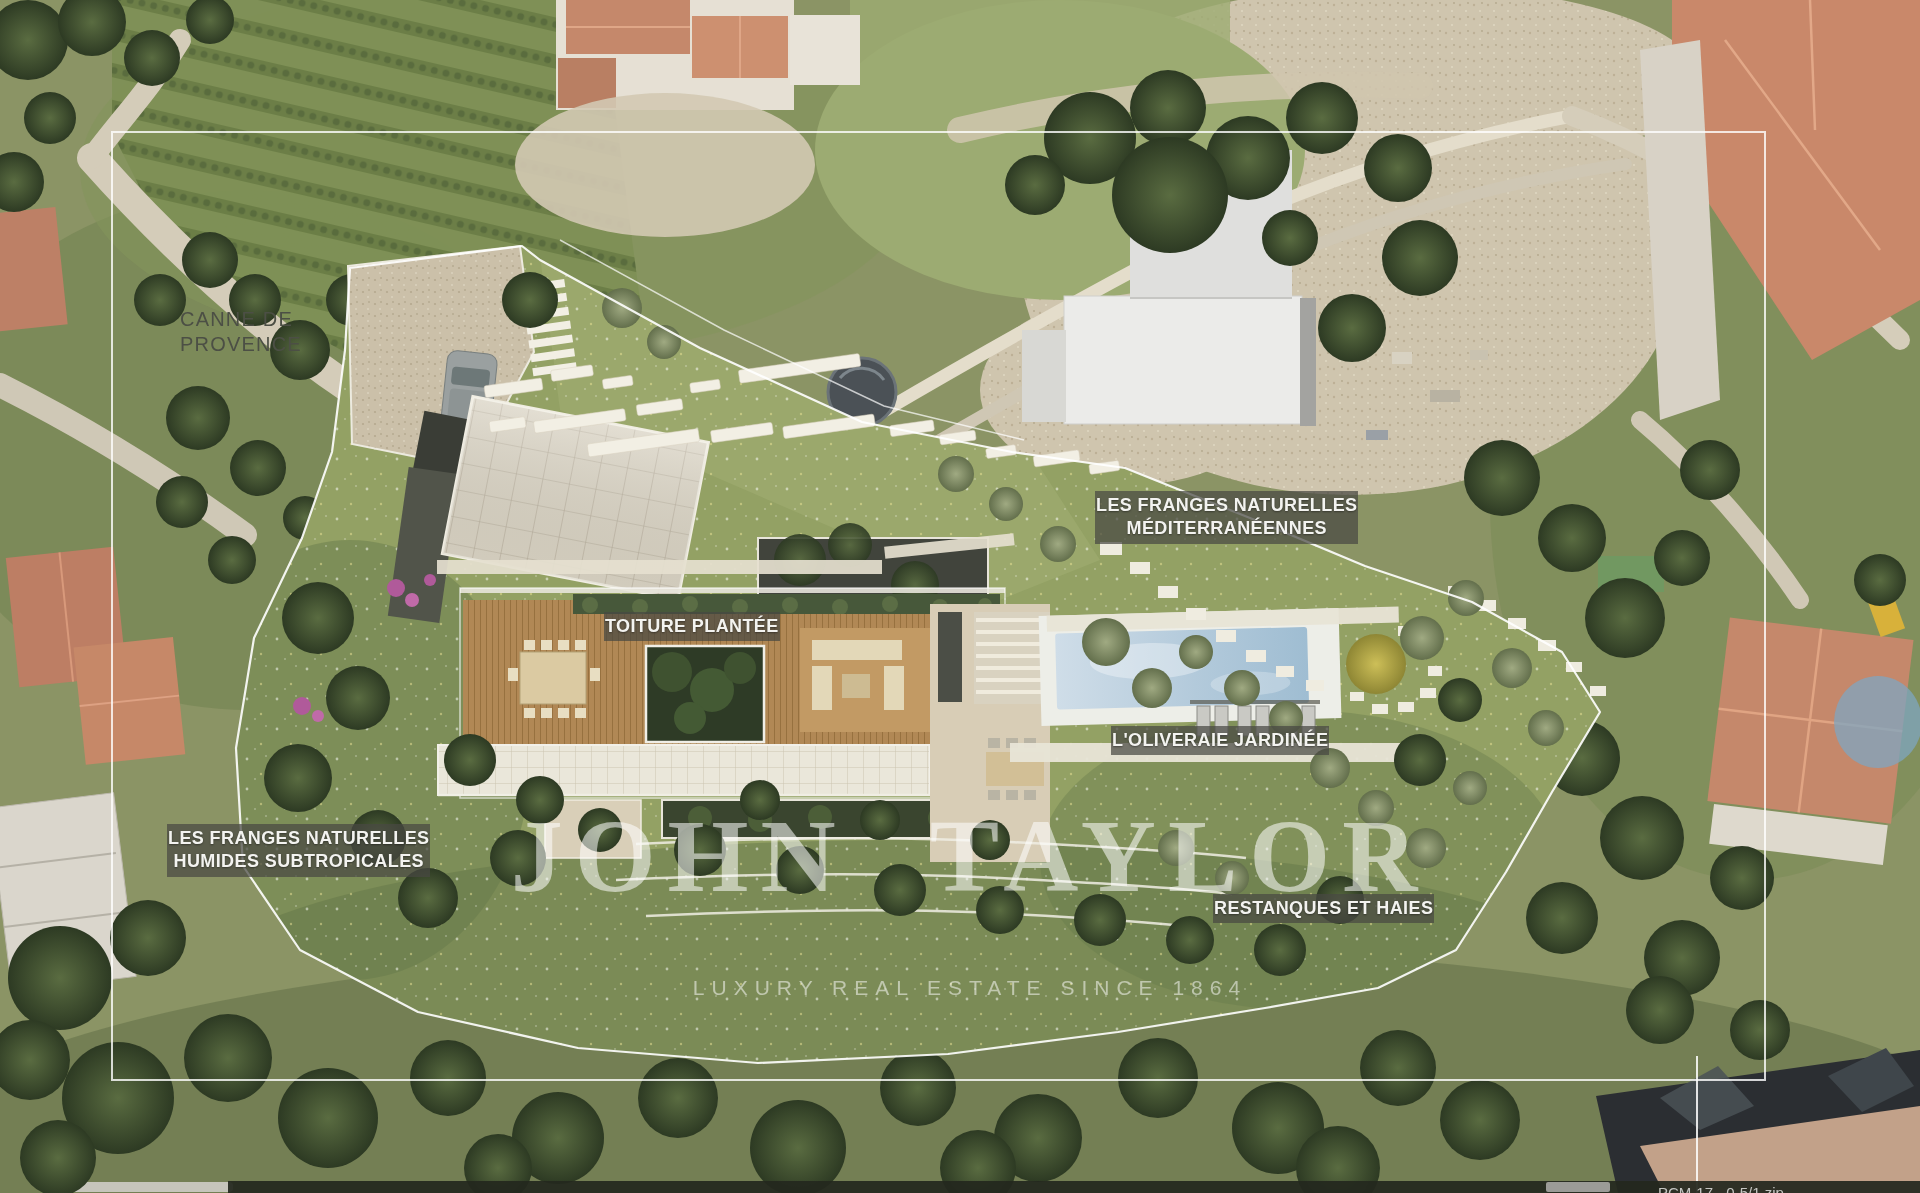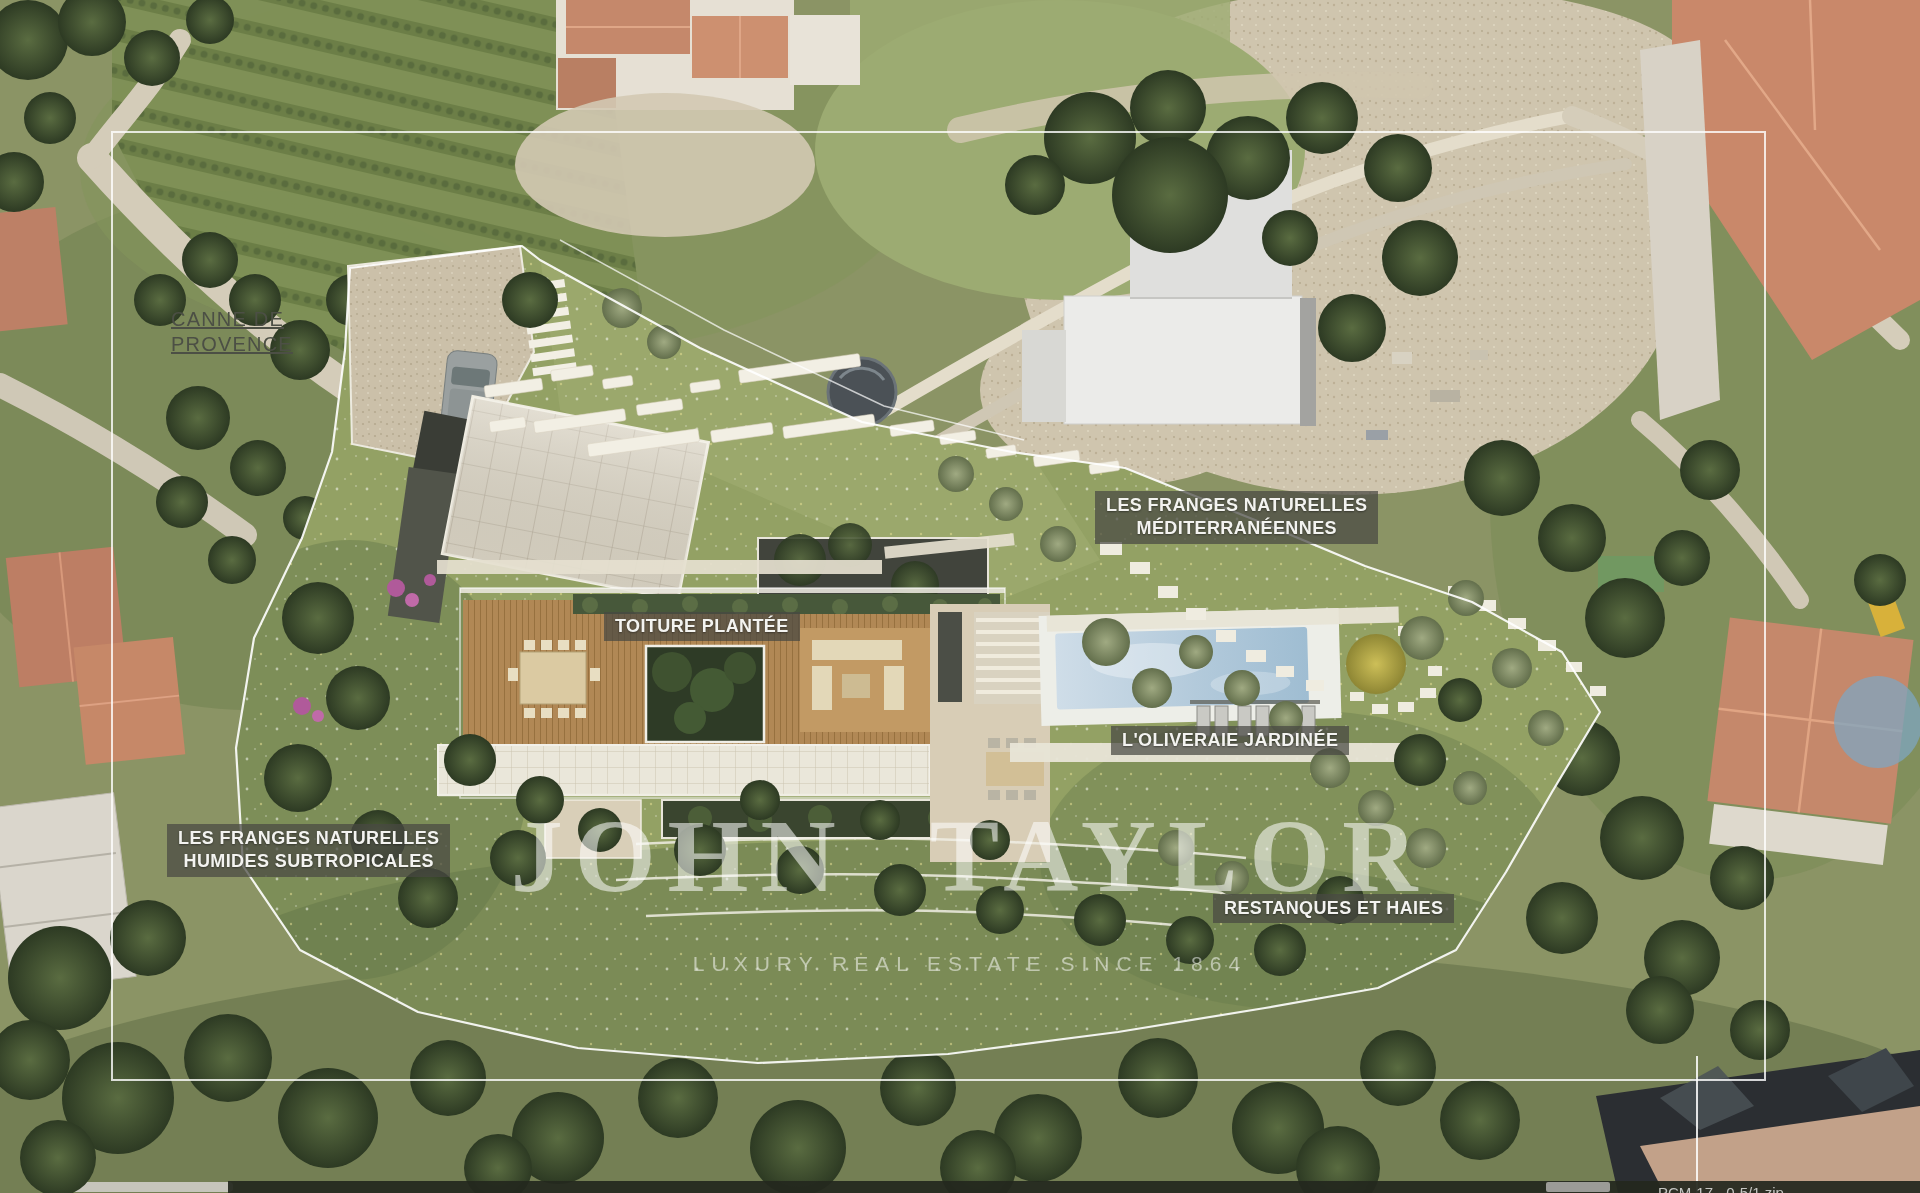--- a/index.html
+++ b/index.html
@@ -5,28 +5,28 @@
   html,body{margin:0;padding:0;background:#222;}
   .stage{position:relative;width:1920px;height:1193px;overflow:hidden;
          background:#8b9465;font-family:"Liberation Sans",sans-serif;}
   .stage svg{position:absolute;left:0;top:0;}
   .overlay{position:absolute;left:0;top:0;width:1920px;height:1193px;pointer-events:none;}
   .label-plain{position:absolute;color:#4c4f45;font-size:20px;letter-spacing:1.2px;
                line-height:1.25;white-space:nowrap;}
   .label-plain span{display:block;}
   .badge{position:absolute;background:rgba(72,72,66,0.72);color:#f3f3f0;
          font-weight:bold;font-size:18px;letter-spacing:.4px;line-height:1.3;
-         padding:3px 11px;text-align:center;white-space:nowrap;
+         padding:3px 1px;text-align:center;white-space:nowrap;
          text-shadow:0 1px 2px rgba(0,0,0,.4);}
   .badge span{display:block;}
   .wm-brand{position:absolute;left:450px;top:796px;width:1040px;text-align:center;
             font-family:"Liberation Serif",serif;font-size:104px;font-weight:700;
             letter-spacing:12px;word-spacing:46px;color:rgba(255,255,255,0.55);
             white-space:nowrap;}
-  .wm-tagline{position:absolute;left:450px;top:952px;width:1040px;text-align:center;
+  .wm-tagline{position:absolute;left:450px;top:976px;width:1040px;text-align:center;
               font-size:21px;letter-spacing:7px;color:rgba(255,255,255,0.52);
               white-space:nowrap;}
   .bottom-strip{position:absolute;left:228px;top:1181px;width:1692px;height:12px;
                 background:rgba(36,40,30,0.93);overflow:hidden;}
   .dl-button{position:absolute;left:1318px;top:1px;width:64px;height:10px;
              background:#9b9b97;border-radius:2px;}
   .dl-text{position:absolute;left:1430px;top:3px;font-size:15px;color:#c6c6c3;
            white-space:nowrap;}
 </style>
 </head>
@@ -499,21 +499,21 @@
 
   <rect x="112" y="132" width="1653" height="948" fill="none" stroke="rgba(255,255,255,.8)" stroke-width="2"></rect>
   <path d="M1697,1056 V1193" stroke="rgba(255,255,255,.85)" stroke-width="2"></path>
 </svg>
 
 <div class="overlay">
 
   <div class="wm-brand">JOHN TAYLOR</div>
   <div class="wm-tagline">LUXURY REAL ESTATE SINCE 1864</div>
 
-  <div class="label-plain" style="left:171px;top:307px;text-decoration:underline;">
+  <div class="label-plain" style="left:180px;top:307px;">
     <span>CANNE DE</span>
     <span>PROVENCE</span>
   </div>
 
   <div class="badge" style="left:1095px;top:491px;">
     <span>LES FRANGES NATURELLES</span>
     <span>MÉDITERRANÉENNES</span>
   </div>
   <div class="badge" style="left:604px;top:612px;">
     <span>TOITURE PLANTÉE</span>

